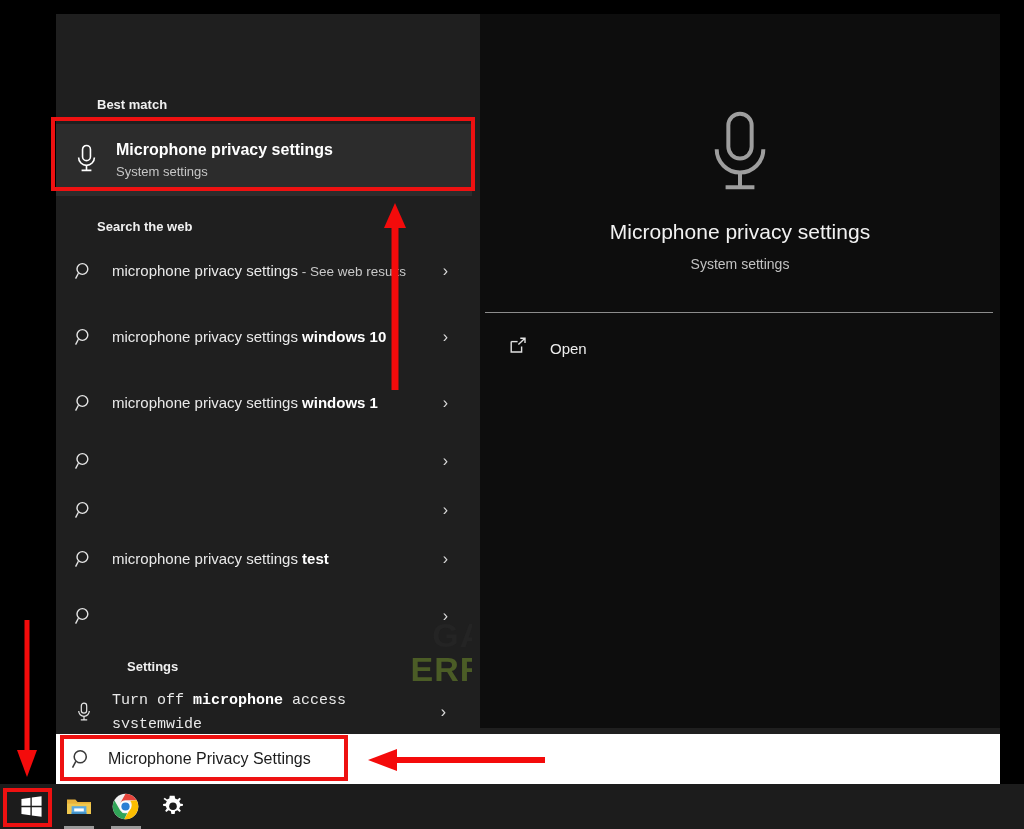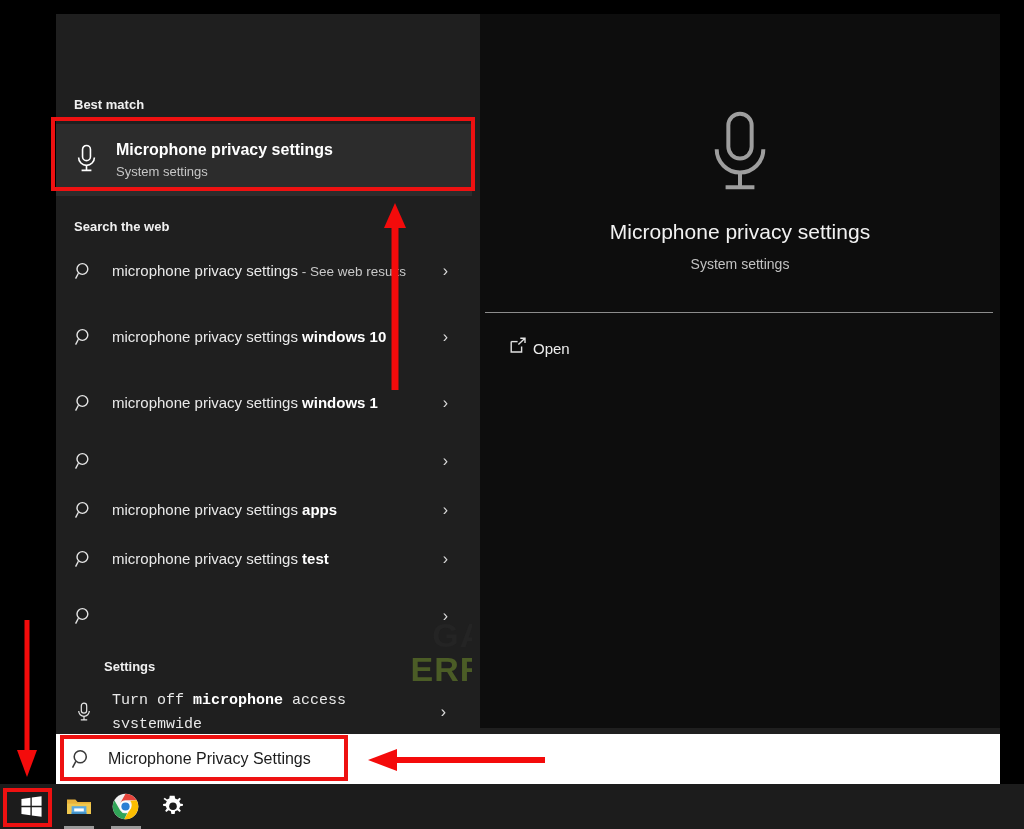--- a/index.html
+++ b/index.html
@@ -51,21 +51,21 @@
   }
   .avatar{
     width:38px;height:38px;border-radius:50%;background:#383838;color:#fff;
     display:flex;align-items:center;justify-content:center;font-size:16px;margin-right:20px;
   }
   .dots{color:#e8e8e8;font-size:19px;letter-spacing:2px;margin-right:26px;line-height:10px;}
   .closeb{width:26px;height:26px;display:flex;align-items:center;justify-content:center;margin-right:6px;}
 
   
   .section-h{
-    color:#f0f0f0;font-size:13px;font-weight:bold;padding:0 0 0 18px;
+    color:#f0f0f0;font-size:13px;font-weight:bold;padding:0 0 0 18px;margin-left:23px;
   }
   .best-row{
     position:absolute;left:0;top:110px;width:416px;height:72px;
     background:#2c2c2c;display:flex;align-items:center;
   }
   .best-ico{width:60px;display:flex;justify-content:center;align-items:center;}
   .best-txt{display:flex;flex-direction:column;}
   .best-title{color:#fff;font-size:16px;font-weight:bold;line-height:21px;}
   .best-sub{color:#c6c6c6;font-size:13px;line-height:20px;margin-top:2px;}
   .results{position:absolute;left:0;top:224px;width:416px;}
@@ -102,21 +102,21 @@
   .prev-title{
     position:absolute;left:0;top:206px;width:520px;text-align:center;
     color:#f2f2f2;font-size:21px;
   }
   .prev-sub{
     position:absolute;left:0;top:242px;width:520px;text-align:center;
     color:#c2c2c2;font-size:14px;
   }
   .prev-div{position:absolute;left:5px;top:298px;width:508px;height:1px;background:#8c8c8c;}
   .prev-open{
-    position:absolute;left:28px;top:322px;display:flex;align-items:center;gap:5px;
+    position:absolute;left:28px;top:322px;display:flex;align-items:center;gap:22px;
   }
   .prev-open .lbl{color:#ececec;font-size:15px;}
 
   
   .searchbox{
     position:absolute;left:56px;top:734px;width:944px;height:50px;background:#fff;
     display:flex;align-items:center;
   }
   .sb-ico{width:52px;display:flex;justify-content:center;align-items:center;}
   .sb-text{color:#1b1b1b;font-size:16px;}
@@ -250,21 +250,20 @@
           <span class="chev">›</span>
         </div>
 
         <div class="row">
           <span class="row-ico">
             <svg width="20" height="20" viewBox="0 0 20 20" aria-hidden="true">
               <circle cx="8.4" cy="8" r="5.4" fill="none" stroke="#e6e6e6" stroke-width="1.4"></circle>
               <path d="M4.4 12.2 L1.6 17.6" stroke="#e6e6e6" stroke-width="1.4" fill="none"></path>
             </svg>
           </span>
-          <span class="row-label"><span>microphone privacy settings </span><b>apps</b></span>
           <span class="chev">›</span>
         </div>
 
         <div class="row">
           <span class="row-ico">
             <svg width="20" height="20" viewBox="0 0 20 20" aria-hidden="true">
               <circle cx="8.4" cy="8" r="5.4" fill="none" stroke="#e6e6e6" stroke-width="1.4"></circle>
               <path d="M4.4 12.2 L1.6 17.6" stroke="#e6e6e6" stroke-width="1.4" fill="none"></path>
             </svg>
           </span>

